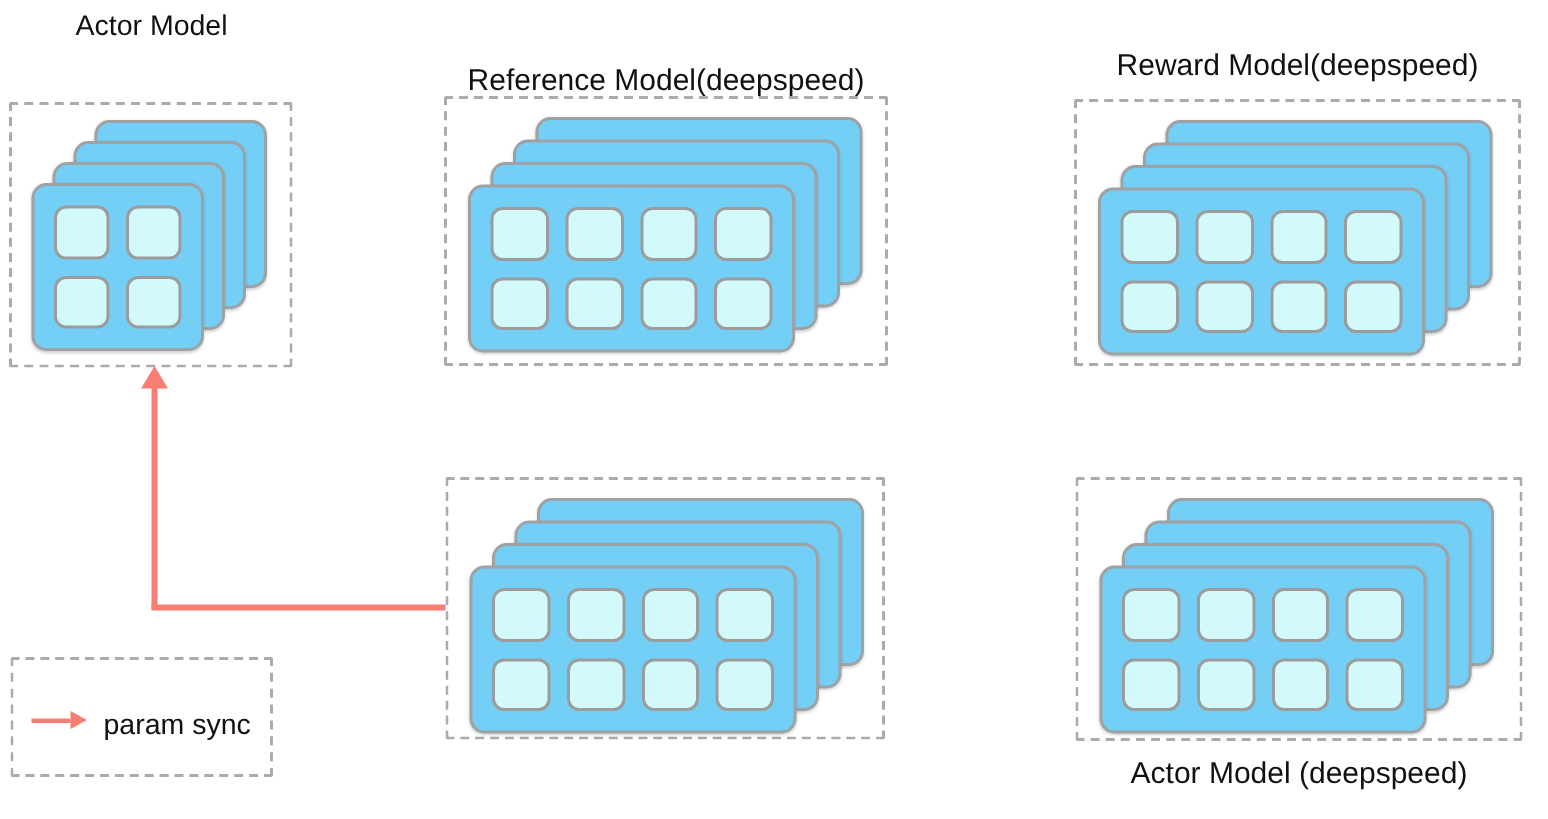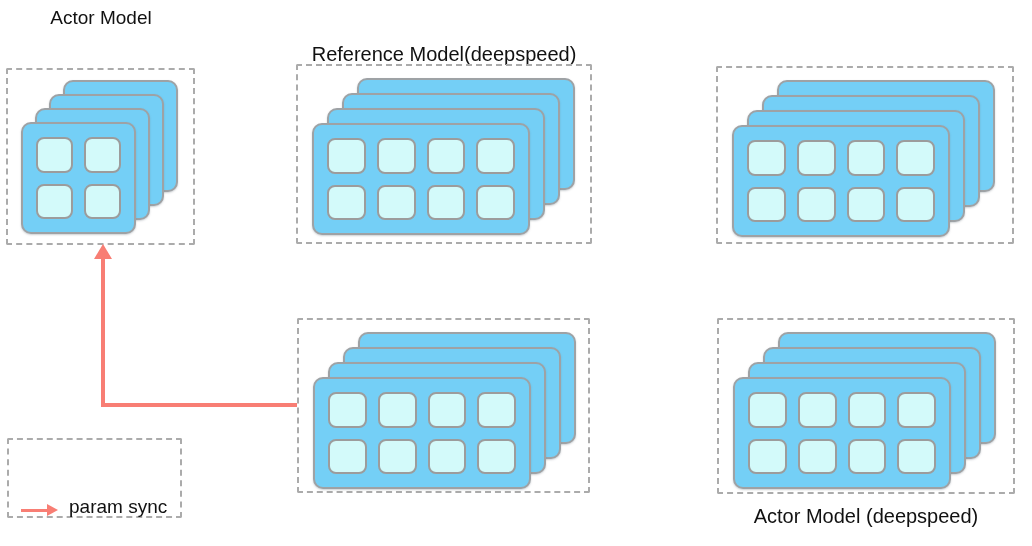--- a/index.html
+++ b/index.html
@@ -83,21 +83,21 @@
     width: 0; height: 0;
     border-left: 9px solid transparent;
     border-right: 9px solid transparent;
     border-bottom: 15px solid var(--arrow);
   }
 
   
   .legend {
     left: 7px; top: 438px; width: 175px; height: 80px;
     display: flex;
-    align-items: flex-end;
+    align-items: flex-start;
     padding: 34px 0 0 12px;
     gap: 11px;
   }
   .legend-arrow { display: inline-flex; align-items: center; }
   .legend-line { width: 26px; height: 3px; background: var(--arrow); }
   .legend-head {
     width: 0; height: 0;
     border-top: 6px solid transparent;
     border-bottom: 6px solid transparent;
     border-left: 11px solid var(--arrow);
@@ -156,20 +156,21 @@
             <div class="cell"></div>
             <div class="cell"></div>
             <div class="cell"></div>
             <div class="cell"></div>
             <div class="cell"></div>
           </div>
         </div>
       </div>
   </div>
 
+  <div class="title" id="title-reward">Reward Model(deepspeed)</div>
   <div class="dashed-box" id="box-reward">
     <div class="stack stack-wide">
         <div class="card"></div>
         <div class="card"></div>
         <div class="card"></div>
         <div class="card">
           <div class="cells" style="grid-template-columns: repeat(4, 1fr);">
             <div class="cell"></div>
             <div class="cell"></div>
             <div class="cell"></div>

